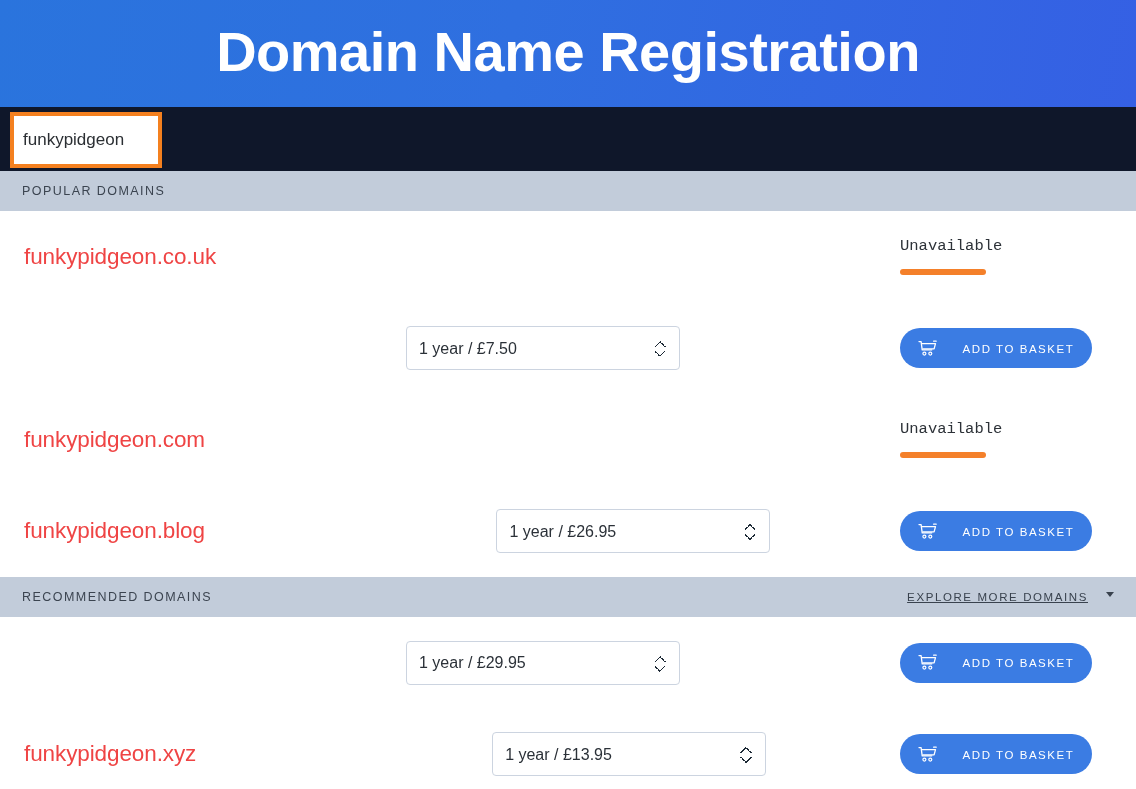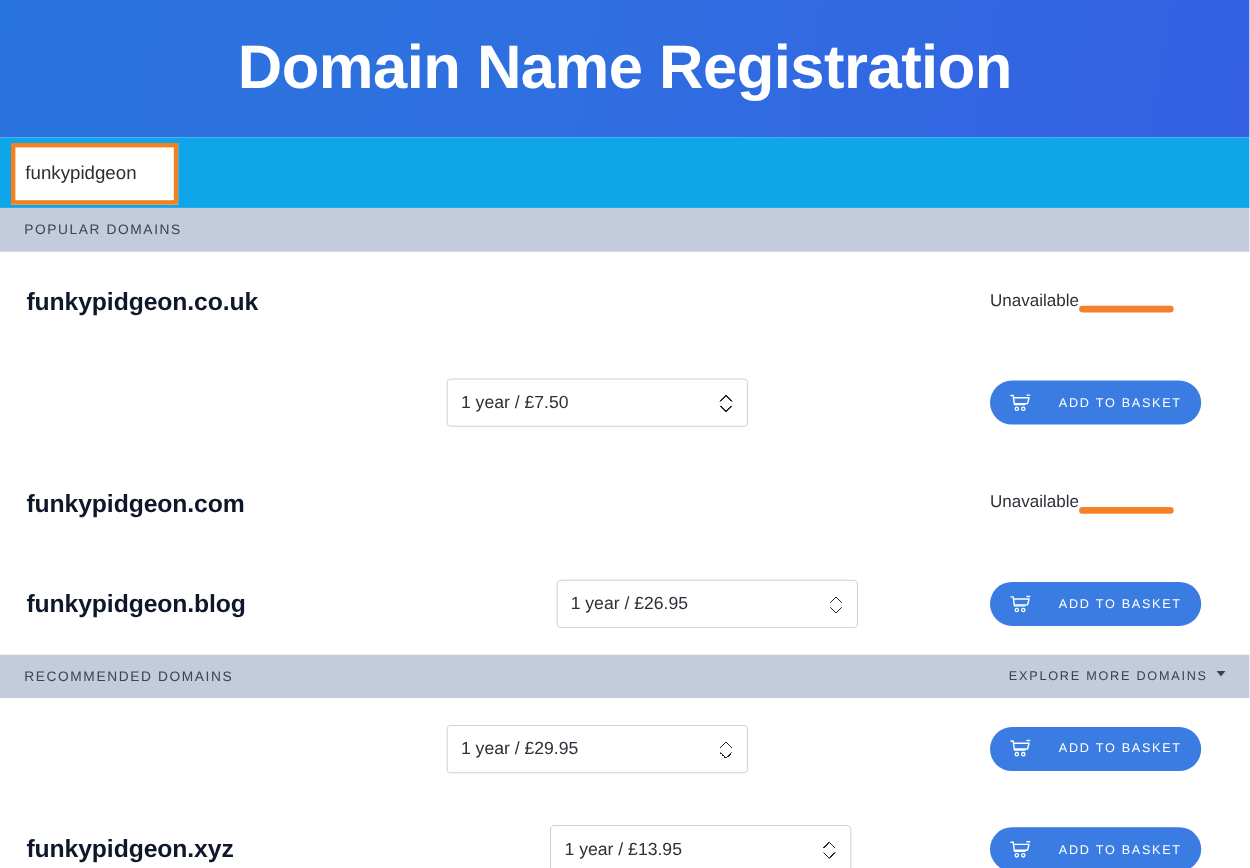--- a/index.html
+++ b/index.html
@@ -13,21 +13,21 @@
     overflow: hidden;
     background: #ffffff;
     font-family: "Liberation Sans", sans-serif;
     color: #212529;
   }
 
   
   .page-header {
     position: relative;
     width: 1136px;
-    height: 125px;
+    height: 107px;
     background: linear-gradient(100deg, #2a74dd 0%, #2f6fe0 45%, #3560e4 100%);
     display: flex;
     align-items: center;
     justify-content: center;
     overflow: hidden;
   }
   .page-header h1 {
     margin: 0;
     padding: 0 0 4px 0;
     font-size: 56px;
@@ -37,21 +37,21 @@
     letter-spacing: -0.5px;
     text-align: center;
     white-space: nowrap;
   }
 
   
   .search-zone {
     position: relative;
     width: 1136px;
     height: 64px;
-    background: #0ea5e9;
+    background: #0f172a;
   }
   .search-input {
     position: absolute;
     left: 10px;
     top: 5px;
     width: 152px;
     height: 56px;
     border: 4px solid #f4801f;
     background: #ffffff;
     font-family: "Liberation Sans", sans-serif;
@@ -80,22 +80,23 @@
   }
   .section-bar .spacer { flex: 1 1 auto; }
   .explore-link {
     font-size: 11.5px;
     letter-spacing: 1.6px;
     color: #39424e;
     text-transform: uppercase;
     cursor: pointer;
     display: inline-flex;
     align-items: flex-start;
-    gap: 8px;
+    gap: 18px;
     user-select: none;
+    text-decoration: underline;
   }
   .caret-down {
     display: inline-block;
     width: 0; height: 0;
     border-left: 4.5px solid transparent;
     border-right: 4.5px solid transparent;
     border-top: 5px solid #39424e;
     position: relative;
     top: 1px;
   }
@@ -106,22 +107,22 @@
     position: relative;
     width: 1136px;
     height: 91.5px;
     display: flex;
     align-items: center;
     padding: 0 22px 0 24px;
     background: #ffffff;
   }
   .domain-name {
     font-size: 22.5px;
-    color: #0f172a;
-    font-weight: bold;
+    color: #ef4444;
+    font-weight: normal;
     white-space: nowrap;
     flex: 0 0 auto;
     letter-spacing: -0.1px;
   }
   .row-mid {
     flex: 1 1 auto;
     display: flex;
     justify-content: center;
     align-items: center;
     padding-left: 170px;
@@ -188,22 +189,24 @@
     gap: 26px;
     padding: 0;
   }
   .cart-icon { display: inline-block; width: 19px; height: 17px; line-height: 0; }
   .basket-label { position: relative; top: 0.5px; }
 
   
   .unavailable-wrap {
     flex: 0 0 222px;
     display: flex;
+    flex-direction: column;
     align-items: flex-start;
     padding-left: 8px;
+    font-family: Liberation Mono, monospace;
   }
   .unavailable-text {
     font-size: 15.5px;
     color: #2d3238;
     line-height: 1;
     padding-bottom: 2px;
   }
   .unavailable-bar {
     width: 86px;
     height: 6px;

